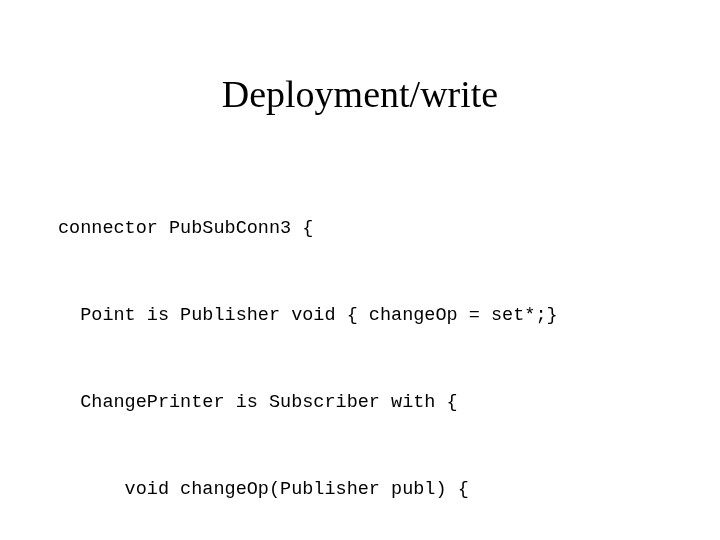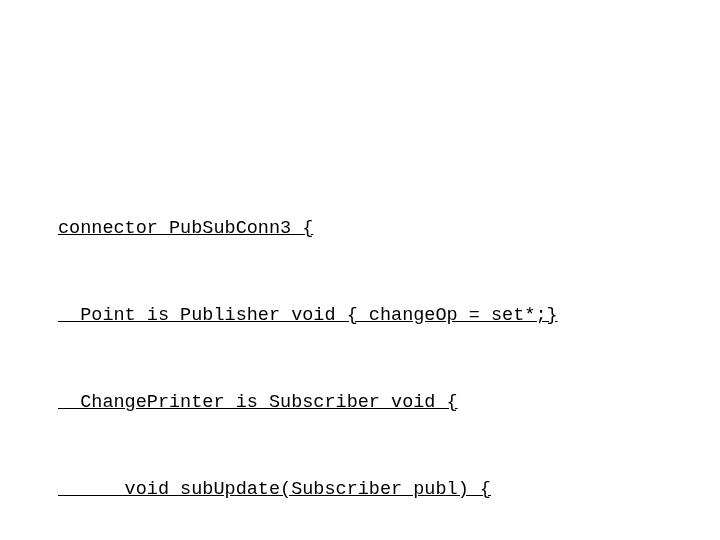--- a/index.html
+++ b/index.html
@@ -43,34 +43,34 @@
     font-size: 18.5px;
     line-height: 29px;
     color: #000000;
     white-space: pre;
   }
   .code-line {
     display: block;
     height: 29px;
     white-space: pre;
     color: #000000;
-    text-decoration: underline;
   }
 </style>
 </head>
 <body>
 
 <div class="slide">
 
+  <div class="slide-title">Deployment/write</div>
 
   <div class="code-block">
     <span class="code-line">connector PubSubConn3 {</span>
     <span class="code-line">  Point is Publisher void { changeOp = set*;}</span>
-    <span class="code-line">  ChangePrinter is Subscriber void {</span>
-    <span class="code-line">      void subUpdate(Subscriber publ) {</span>
+    <span class="code-line">  ChangePrinter is Subscriber with {</span>
+    <span class="code-line">      void changeOp(Publisher publ) {</span>
     
     
     
     
     
     
   </div>
 
 </div>
 

